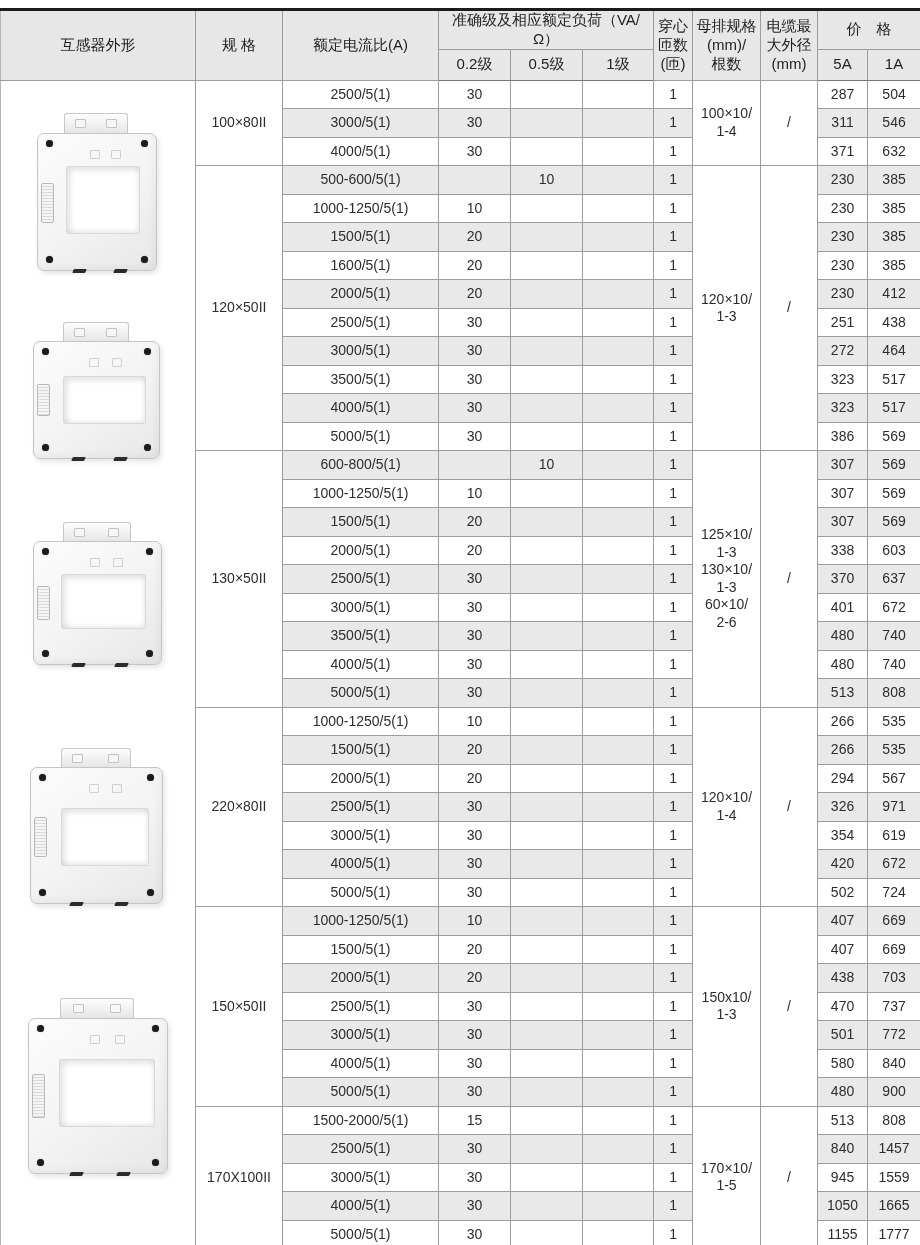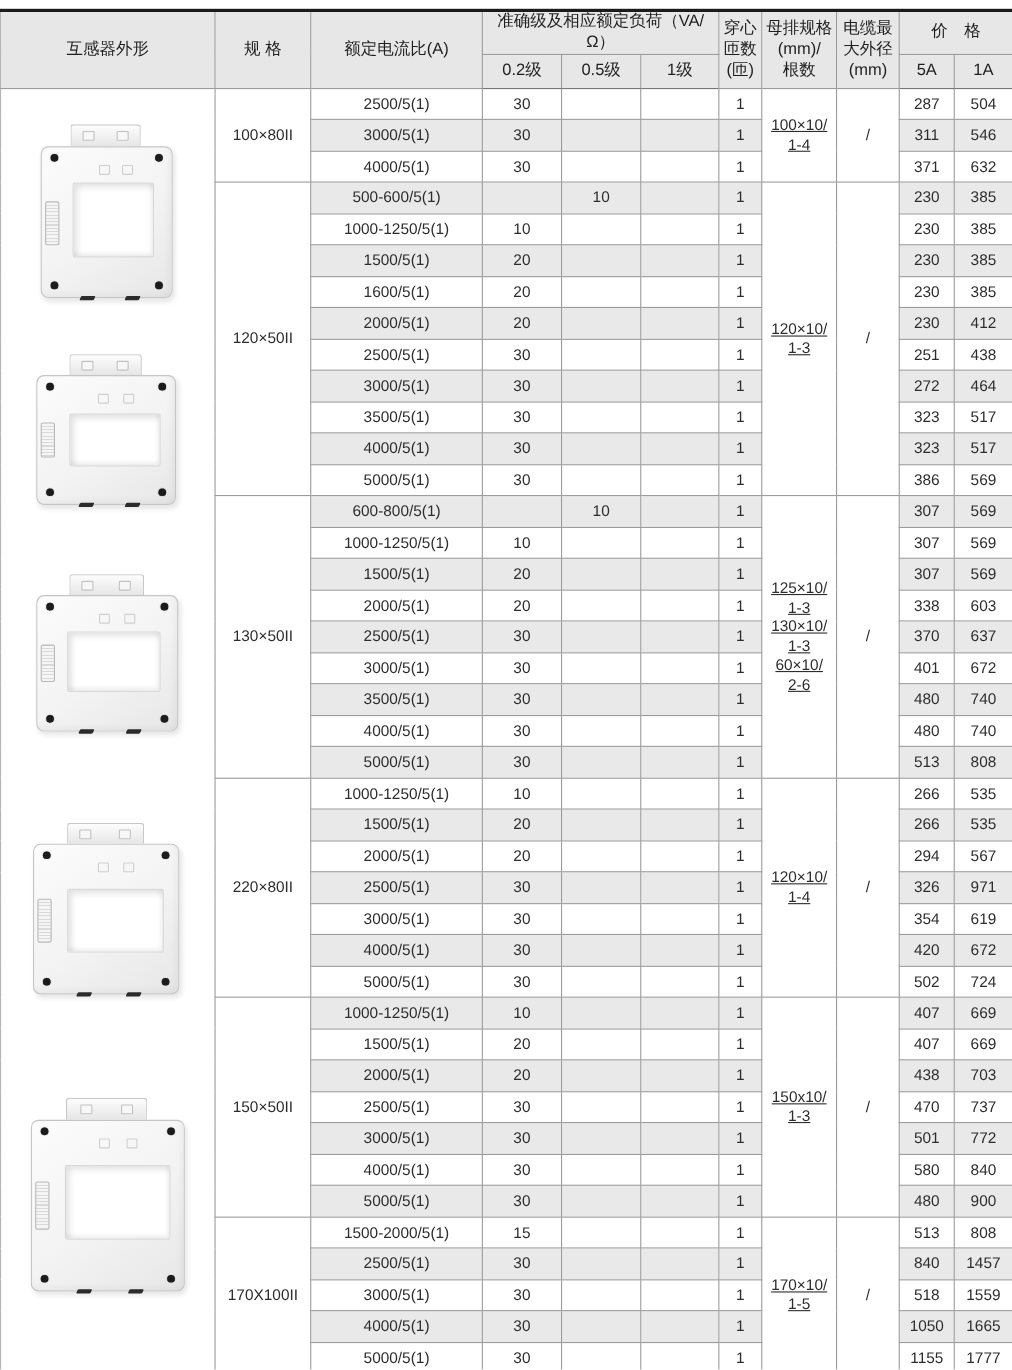--- a/index.html
+++ b/index.html
@@ -23,21 +23,21 @@
   #spec-table thead tr:first-child th{border-top:none;}
   #spec-table thead tr:last-child th{border-bottom:1px solid #777;}
   #spec-table tbody tr{height:28.5px;}
   #spec-table tbody tr:last-child td{border-bottom:none;}
   #spec-table td:first-child, #spec-table th:first-child{border-left:1px solid #b5b5b5;}
   #spec-table td:last-child, #spec-table th:last-child{border-right:1px solid #737373;}
   th.small{font-size:12.5px;line-height:1.3;white-space:pre-line;}
   td.merged{background:#ffffff;}
   tr.alt td{background:#e9e9e9;}
   tr.alt td.merged, tr td.img-col{background:#ffffff !important;}
-  td.busbar{font-size:13px;line-height:1.3;white-space:pre-line;text-decoration:underline;}
+  td.busbar{font-size:13px;line-height:1.3;white-space:pre-line;}
   td.spec{font-size:14px;}
   td.img-col{border-bottom:none;}
   .pre{white-space:pre-line;}
 
   
   #figures{position:absolute;left:0;top:0;width:195px;height:1245px;pointer-events:none;}
   .ct-fig{position:absolute;}
   .ct-tab{
     position:relative;margin:0 auto;background:linear-gradient(#fdfdfd,#e6e6e6);
     border:1px solid #c8c8c8;border-bottom:none;border-radius:3px 3px 0 0;
@@ -482,21 +482,21 @@
           <td>1</td>
           <td>840</td>
           <td>1457</td>
         </tr>
         <tr>
           <td>3000/5(1)</td>
           <td>30</td>
           <td></td>
           <td></td>
           <td>1</td>
-          <td>518</td>
+          <td>945</td>
           <td>1559</td>
         </tr>
         <tr class="alt">
           <td>4000/5(1)</td>
           <td>30</td>
           <td></td>
           <td></td>
           <td>1</td>
           <td>1050</td>
           <td>1665</td>

